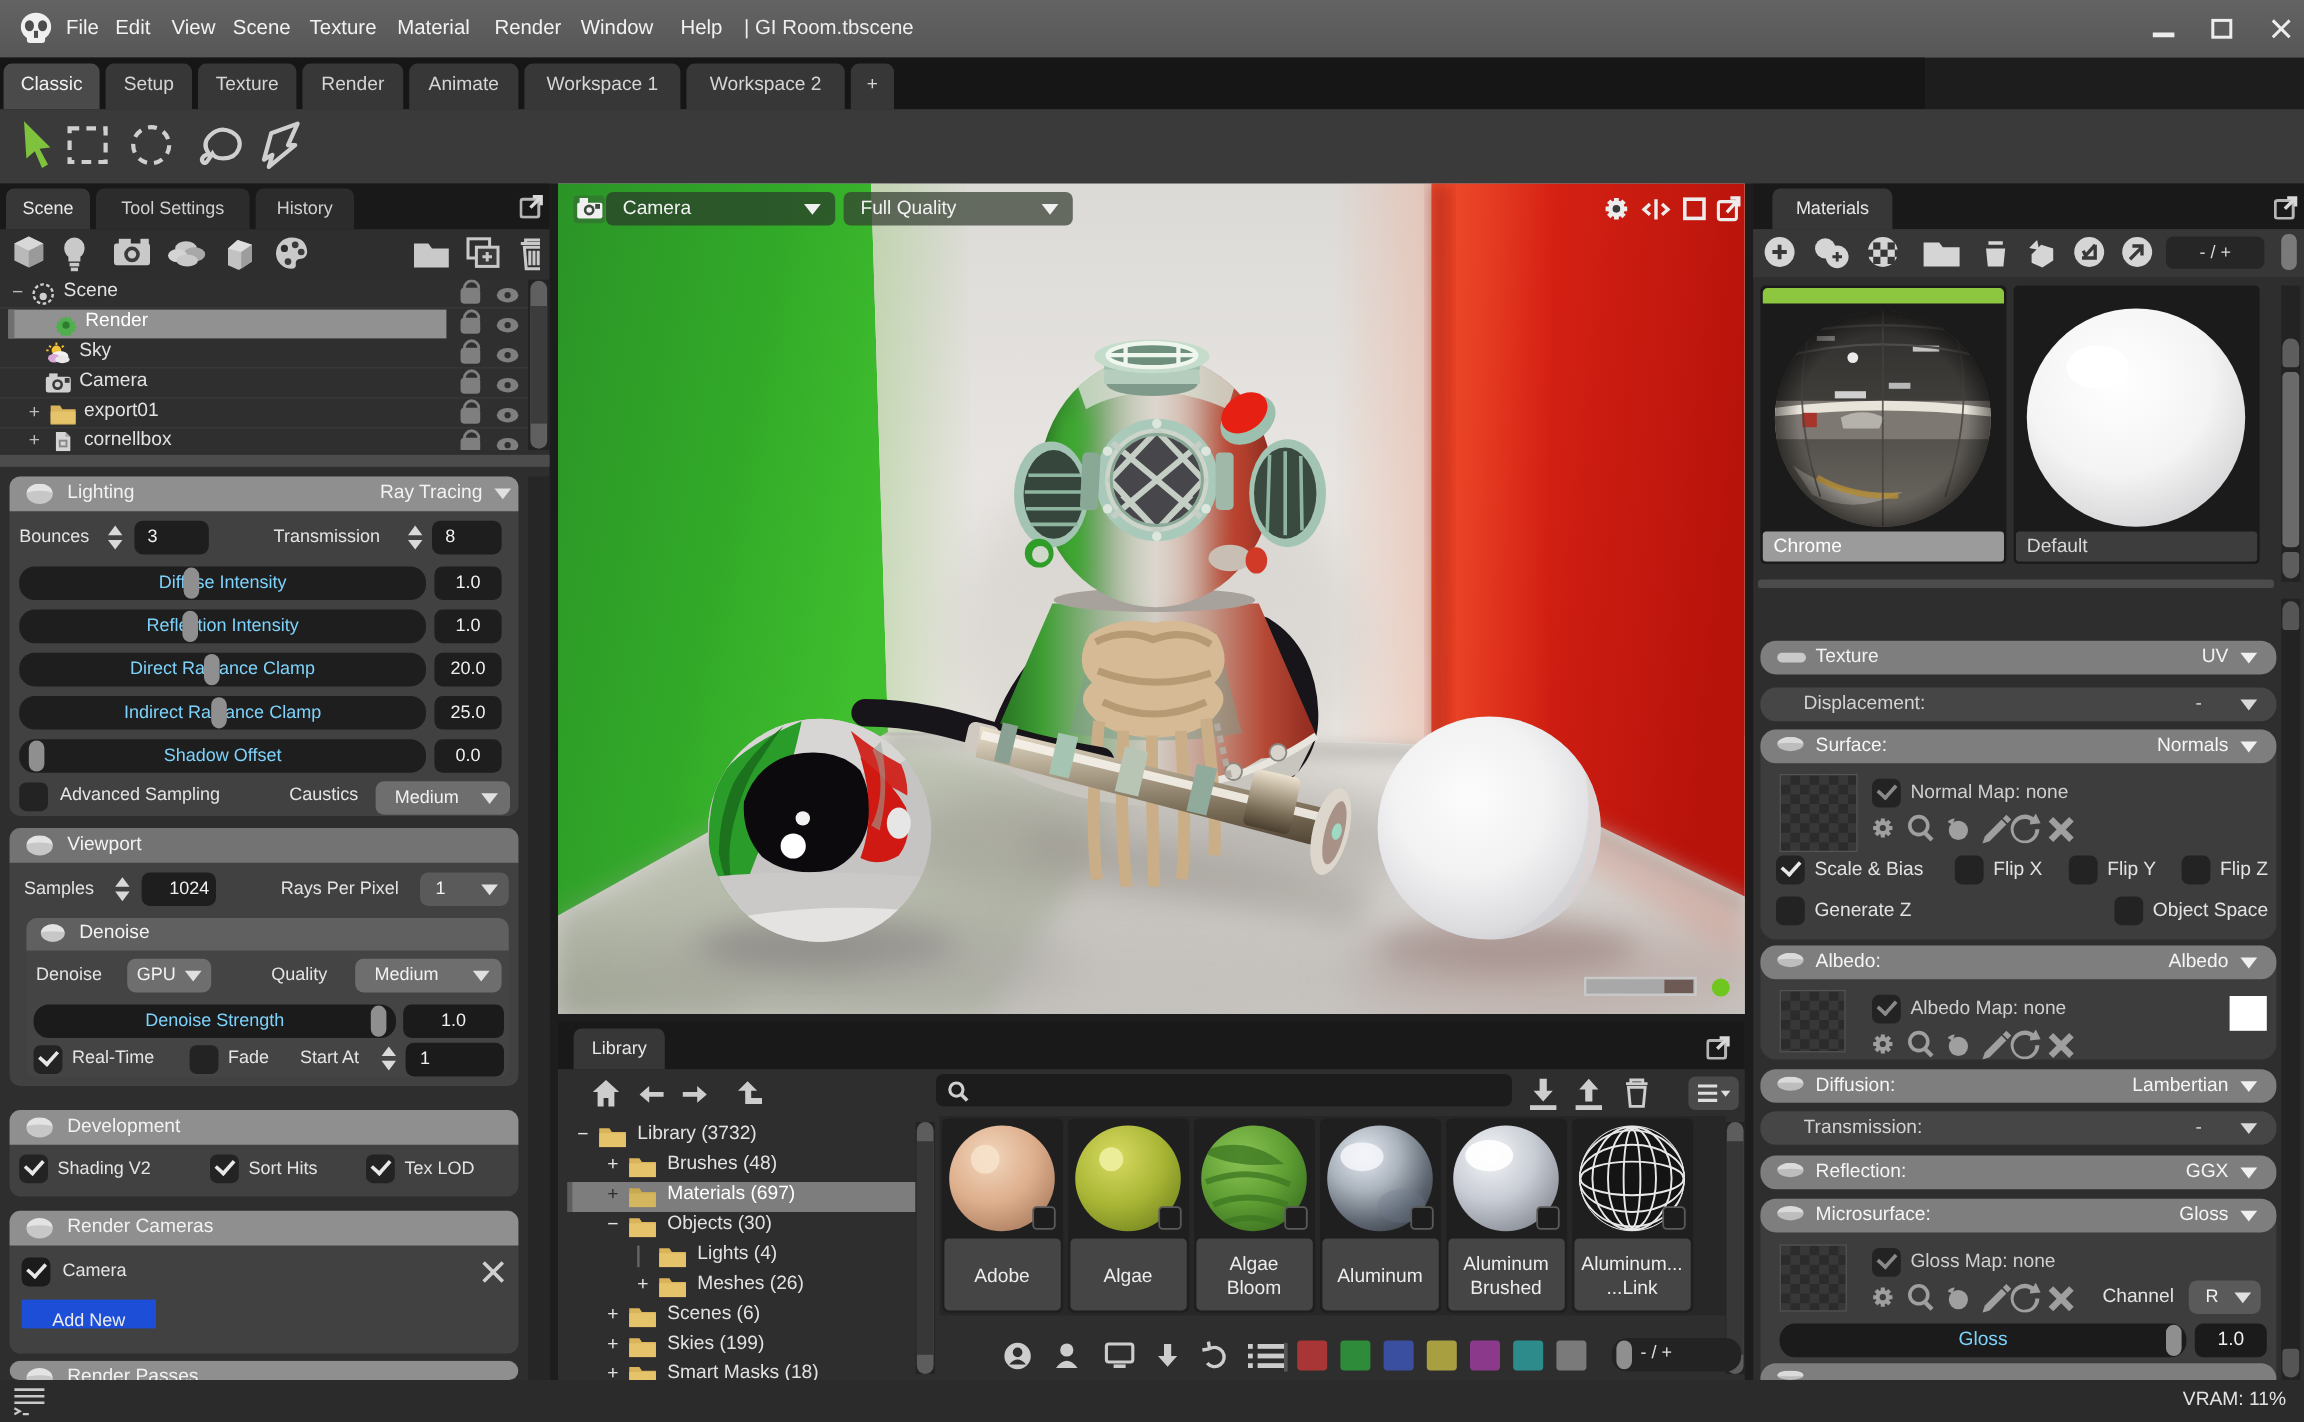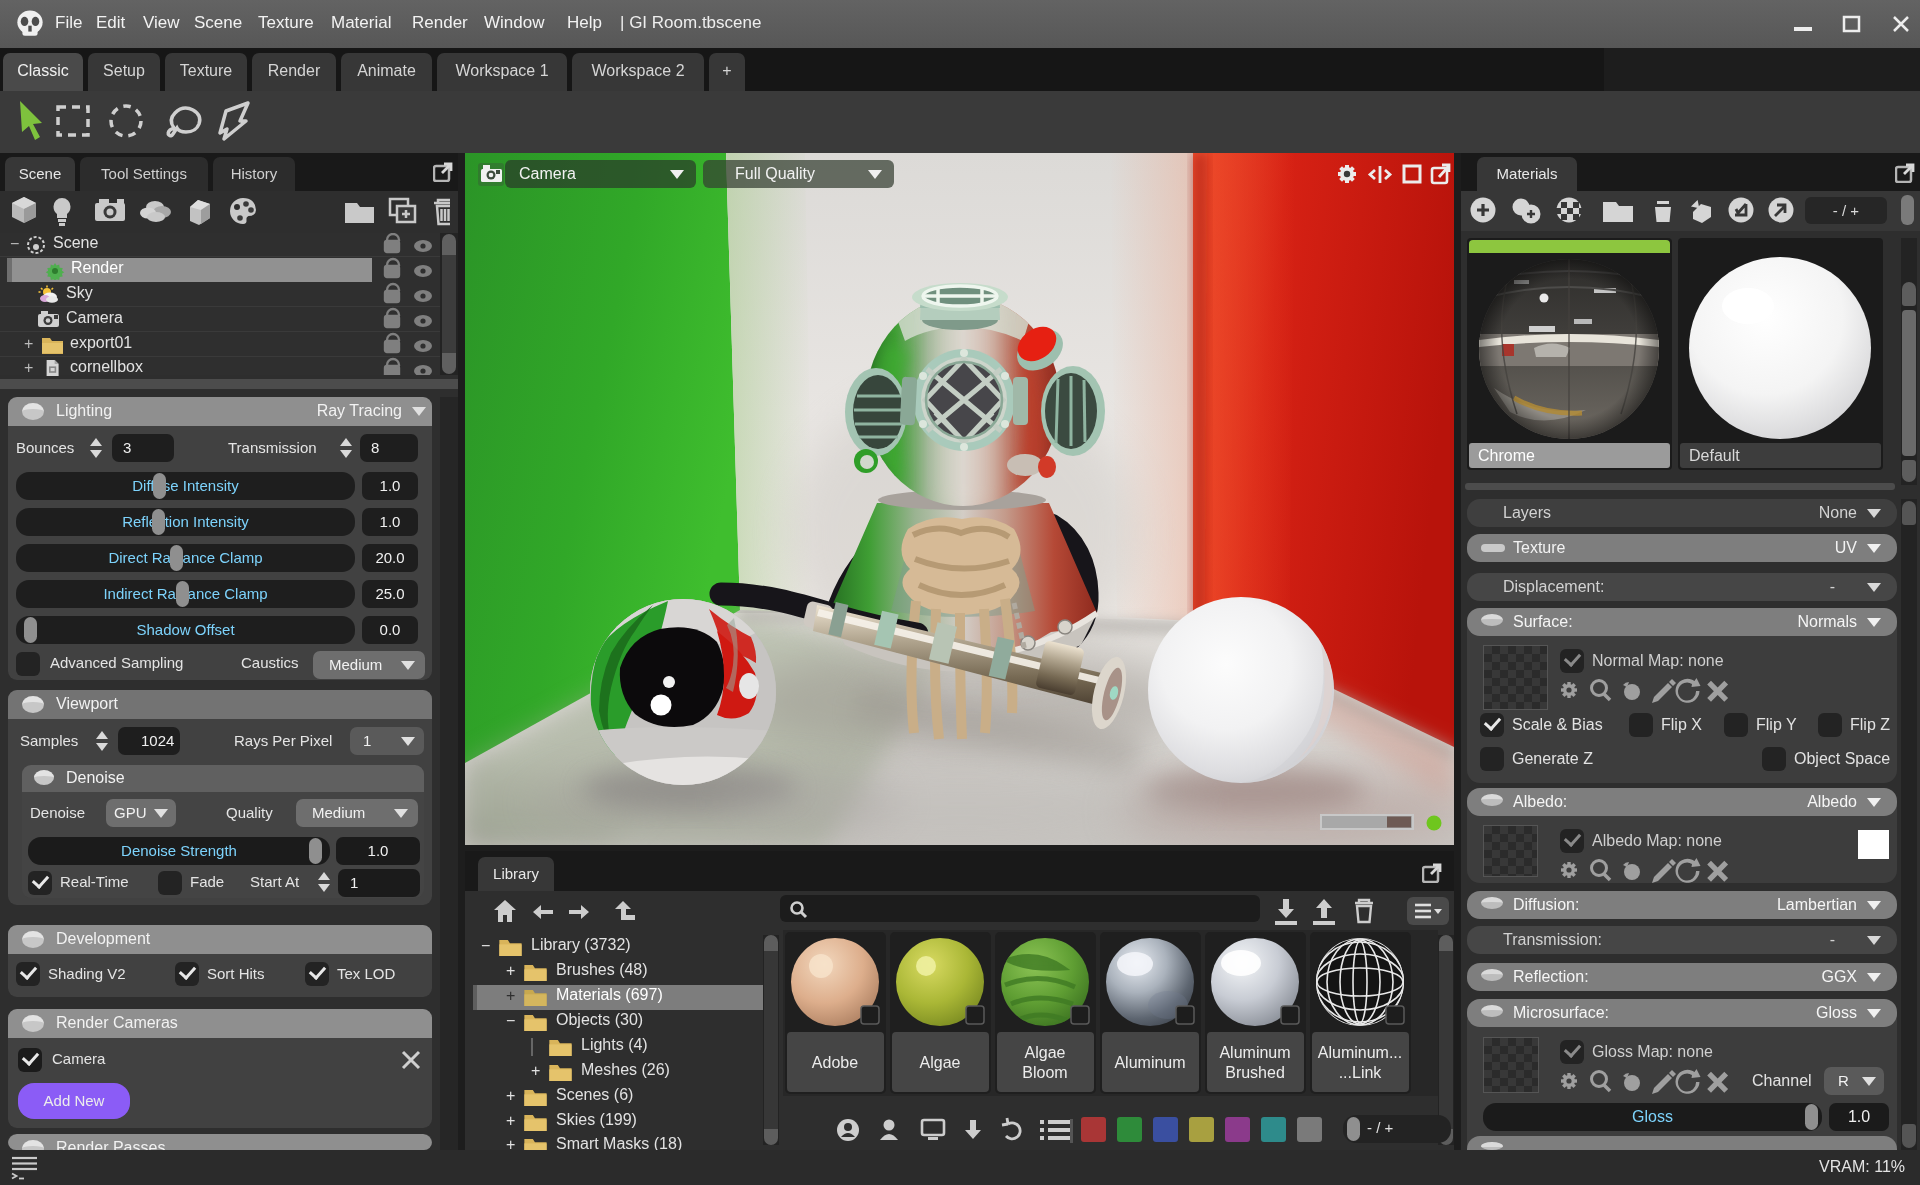--- a/index.html
+++ b/index.html
@@ -330,21 +330,21 @@
   <div class="section" style="top:856px;height:119px">
     <div class="sechead" style="background:#8f8f8f">
           <span class="dot"></span>
           <span class="t">Render Cameras</span>
         </div>
     <span class="cb on" style="left:10px;top:39px;background:#1b1b1b"></span>
         <span class="lbl" style="left:44px;top:41px">Camera</span>
     <svg class="abs" style="left:392px;top:40px" width="22" height="22" viewBox="0 0 22 22">
           <path d="M3 3 L19 19 M19 3 L3 19" stroke="#cfcfcf" stroke-width="3"></path>
         </svg>
-    <div class="abs" style="left:10px;top:74px;width:112px;height:36px;background:#8b5cf6;border-radius:16px;text-align:center;line-height:35px;color:#ececec">Add New</div>
+    <div class="abs" style="left:10px;top:74px;width:112px;height:24px;background:#1d4ed8;border-radius:0;text-align:center;line-height:35px;color:#ececec">Add New</div>
   </div>
   <div class="section" style="top:981px;height:16px;overflow:hidden">
         <div class="sechead" style="background:#8f8f8f">
           <span class="dot"></span>
           <span class="t">Render Passes</span>
         </div>
       </div>
   <div class="abs" style="left:440px;top:244px;width:18px;height:753px;background:#262626"></div>
 </div>
 
@@ -614,21 +614,21 @@
             <rect x="967" y="15" width="15" height="15" rx="2" fill="none" stroke="#ececec" stroke-width="2.6"></rect>
             <path d="M974 24 L983 14 M977 12 h7 v7" stroke="#ececec" stroke-width="2.8" fill="none"></path>
           </g>
 </g>
 
 <rect x="856" y="662" width="92" height="14" fill="#a8a8a8" stroke="#c8c8c8" stroke-width="2"></rect>
 <rect x="922" y="663.5" width="24" height="11" fill="#6e5a54"></rect>
 <circle cx="969" cy="670" r="7.5" fill="#6fc61e"></circle>
 </svg>
 <div class="abs" style="left:40px;top:7px;width:191px;height:28px;background:rgba(42,58,42,0.72);border-radius:6px;color:#f2f2f2;font-size:16px;line-height:28px"><span style="margin-left:14px">Camera</span><span class="caret" style="position:absolute;right:12px;top:10px;border-top-color:#f0f0f0"></span></div>
-<div class="abs" style="left:238px;top:7px;width:191px;height:28px;background:rgba(52,62,50,0.72);border-radius:6px;color:#f2f2f2;font-size:16px;line-height:28px"><span style="margin-left:32px">Full Quality</span><span class="caret" style="position:absolute;right:12px;top:10px;border-top-color:#f0f0f0"></span></div>
+<div class="abs" style="left:238px;top:7px;width:191px;height:28px;background:rgba(52,62,50,0.72);border-radius:6px;color:#f2f2f2;font-size:16px;line-height:28px"><span style="margin-left:14px">Full Quality</span><span class="caret" style="position:absolute;right:12px;top:10px;border-top-color:#f0f0f0"></span></div>
 </div>
 
 <div id="library">
   <div class="ptabbar" style="left:0;top:0;width:989px;height:40px">
     <div class="ptab active" style="left:13px;top:6px;width:76px">Library</div>
     <svg class="extlink" style="left:957px;top:12px" viewBox="0 0 20 20">
           <rect x="1" y="4" width="15" height="15" rx="2" fill="none" stroke="#b5b5b5" stroke-width="2.5"></rect>
           <path d="M9 11 L17 3 M11 2 h7 v7" stroke="#d8d8d8" stroke-width="2.8" fill="none"></path>
         </svg>
   </div>
@@ -966,21 +966,20 @@
     </svg>
     <div class="abs" style="left:2px;top:205px;width:201px;height:25px;background:#3d3d3d;border-radius:3px;color:#d8d8d8;font-size:16px;line-height:25px"><span style="margin-left:9px">Default</span></div>
   </div>
   <div class="abs" style="left:440px;top:85px;width:16px;height:247px;background:#232323">
         <div class="abs" style="left:1px;top:44px;width:14px;height:24px;background:#5d5d5d;border-radius:7px 7px 3px 3px"></div>
         <div class="abs" style="left:1px;top:72px;width:14px;height:146px;background:#6a6a6a;border-radius:4px"></div>
         <div class="abs" style="left:1px;top:222px;width:14px;height:22px;background:#5d5d5d;border-radius:3px 3px 7px 7px"></div>
       </div>
   <div class="abs" style="left:4px;top:330px;width:430px;height:7px;background:#4c4c4c;border-radius:3px"></div>
 
-  <div class="abs" style="left:6px;top:346px;width:430px;height:28px;background:#3f3f3f;border-radius:13px;color:#d2d2d2;font-size:16px;line-height:28px"><span style="margin-left:36px">Layers</span><span class="abs" style="right:40px;top:0">None</span><span class="caret" style="position:absolute;right:16px;top:10px;border-top-color:#d8d8d8"></span></div>
   <div class="abs" style="left:6px;top:381px;width:430px;height:28px;background:#7e7e7e;border-radius:13px;color:#f2f2f2;font-size:16px;line-height:28px"><span class="abs" style="left:14px;top:10px;width:24px;height:8px;background:#c9c9c9;border-radius:4px"></span><span style="margin-left:46px">Texture</span><span class="abs" style="right:40px;top:0">UV</span><span class="caret" style="position:absolute;right:16px;top:10px;border-top-color:#f0f0f0"></span></div>
   <div class="abs" style="left:6px;top:420px;width:430px;height:28px;background:#464646;border-radius:13px;color:#d2d2d2;font-size:16px;line-height:28px"><span style="margin-left:36px">Displacement:</span><span class="abs" style="right:62px;top:0">-</span><span class="caret" style="position:absolute;right:16px;top:10px;border-top-color:#d8d8d8"></span></div>
 
   <div class="abs" style="left:6px;top:455px;width:430px;height:175px;background:#3d3d3d;border-radius:13px">
     <div class="abs" style="left:0;top:0;width:430px;height:28px;background:#7e7e7e;border-radius:13px;color:#f5f5f5;font-size:16px;line-height:28px"><span class="hdot" style="left:14px;top:6px;width:22px;height:12px"></span><span style="margin-left:46px">Surface:</span><span class="abs" style="right:40px;top:0">Normals</span><span class="caret" style="position:absolute;right:16px;top:10px;border-top-color:#f0f0f0"></span></div>
     <div class="abs checker" style="left:16px;top:37px;width:65px;height:65px"></div>
     <span class="cb on dim" style="left:93px;top:41px"></span>
         <span class="lbl" style="left:125px;top:44px;color:#cfcfcf;font-size:16px">Normal Map: none</span>
     <svg class="abs mapicons" style="left:92px;top:69px" width="180" height="26" viewBox="0 0 180 26">
           <use href="#mapico"></use>

